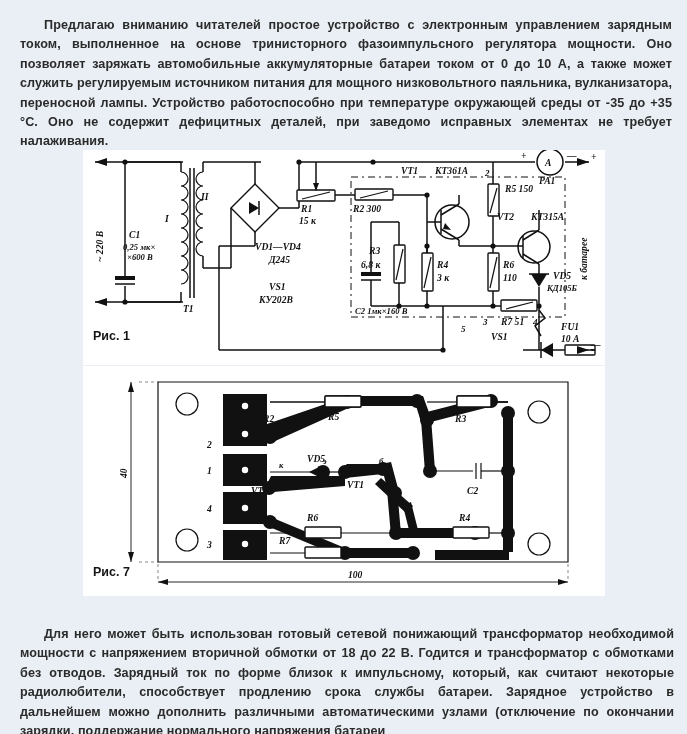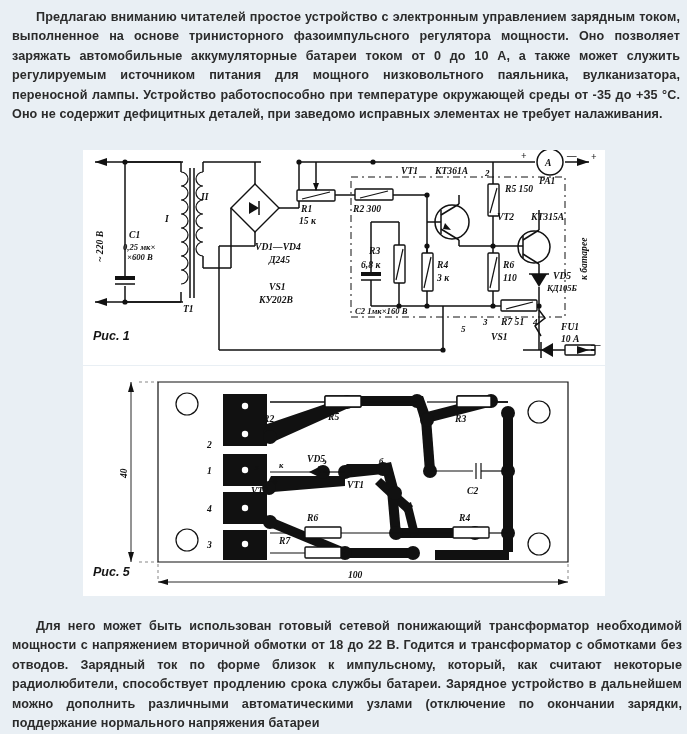--- a/index.html
+++ b/index.html
@@ -15,40 +15,39 @@
   
   .para{
     position:absolute;
     color:#2b2b2b;
     font-size:12.6px;
     line-height:19.4px;
     text-align:justify;
     font-weight:600;
     letter-spacing:.1px;
   }
-  .para p{margin:0;}
+  .para p{margin:8px;}
   .para p.indent{text-indent:24px;}
   #top-text{left:12px;top:8px;width:668px;}
   #bottom-text{left:12px;top:617px;width:670px;}
 
   
   .figpanel{
     position:absolute;
     background:#ffffff;
   }
   #fig1-panel{left:83px;top:150px;width:522px;height:215px;}
   #fig2-panel{left:83px;top:366px;width:522px;height:230px;}
 
   .figcap{
     position:absolute;
     font-size:12.5px;
     font-weight:bold;
     color:#151515;
     font-family:"Liberation Sans", sans-serif;
-    font-style:italic;
   }
   #fig1-caption{left:93px;top:329px;}
   #fig2-caption{left:93px;top:565px;}
 
   svg{display:block;}
   .sch text{
     font-family:"Liberation Serif", serif;
     font-style:italic;
     font-weight:bold;
     fill:#111;
@@ -459,19 +458,19 @@
       <text class="lbl" x="180" y="56">R2</text>
 
       <text class="lbl-sm" x="172" y="104">э</text>
       <text class="lbl-sm" x="196" y="102">к</text>
       <text class="lbl-sm" x="190" y="118">б</text>
       <text class="lbl-sm" x="240" y="98">э</text>
       <text class="lbl-sm" x="302" y="112">к</text>
       <text class="lbl-sm" x="296" y="98">б</text>
     </svg>
   </div>
-  <div class="figcap" id="fig2-caption">Рис. 5</div>
+  <div class="figcap" id="fig2-caption">Рис. 7</div>
 
   <div class="para" id="bottom-text">
     <p class="indent">Для него может быть использован готовый сетевой понижающий трансформатор необходимой мощности с напряжением вторичной обмотки от 18 до 22 В. Годится и трансформатор с обмотками без отводов. Зарядный ток по форме близок к импульсному, который, как считают некоторые радиолюбители, способствует продлению срока службы батареи. Зарядное устройство в дальнейшем можно дополнить различными автоматическими узлами (отключение по окончании зарядки, поддержание нормального напряжения батареи</p>
   </div>
 
 </div>
 
 </body></html>

